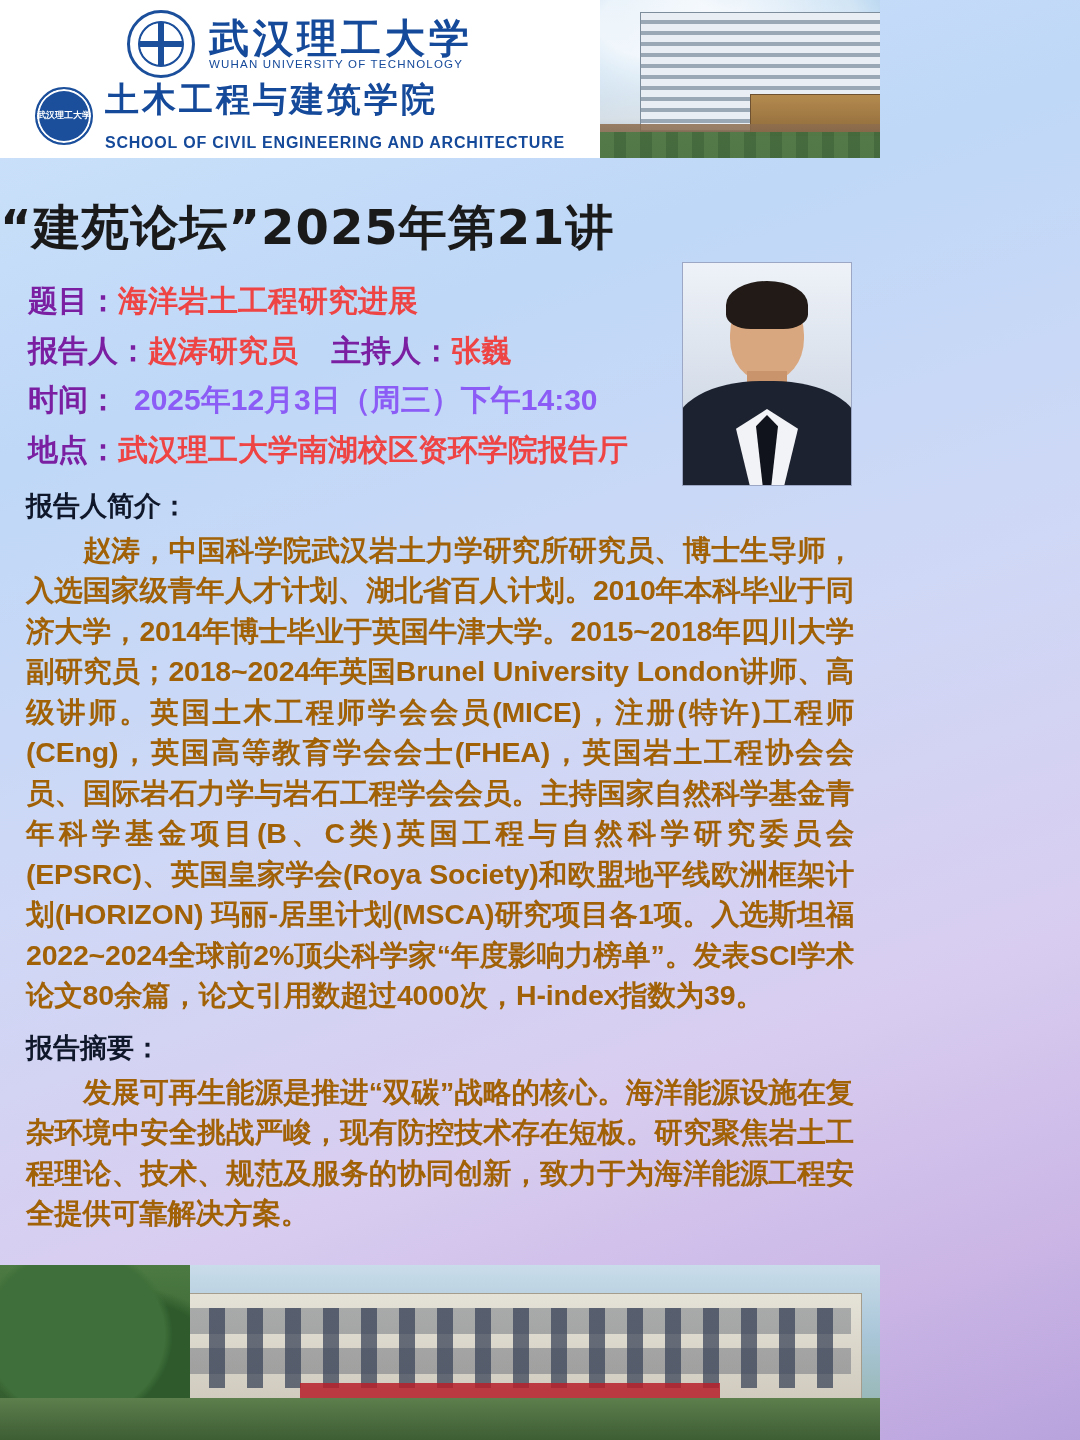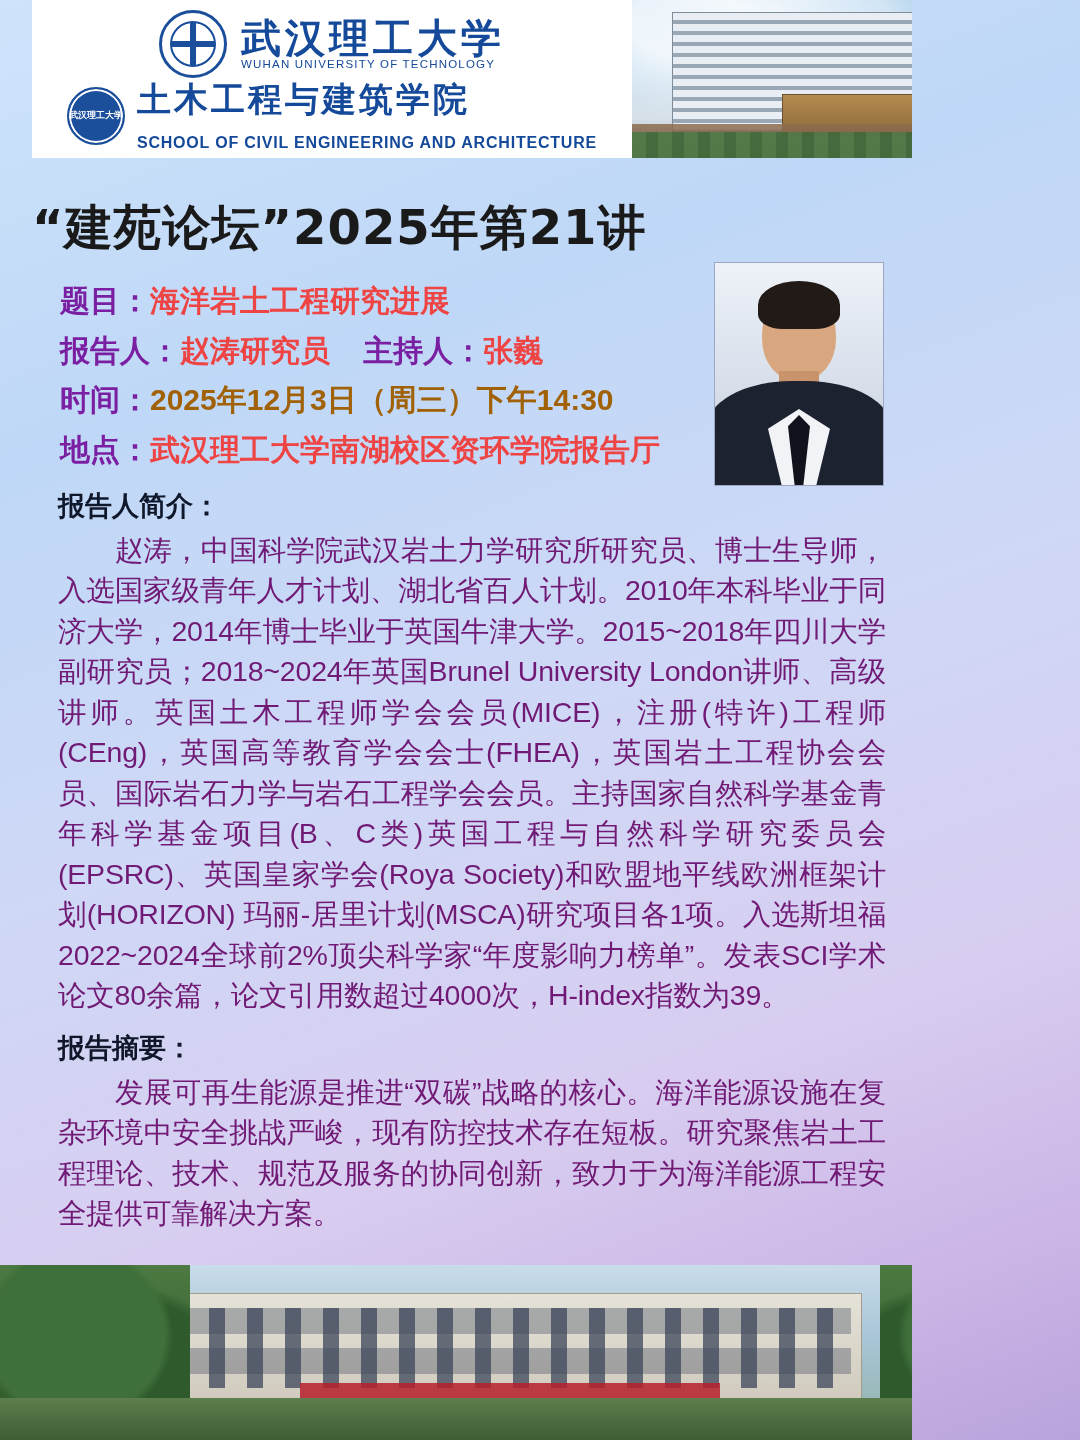--- a/index.html
+++ b/index.html
@@ -3,21 +3,21 @@
 <meta charset="utf-8">
 <style>
   html,body{margin:0;padding:0;}
   body{
     width:1080px;height:1440px;
     font-family:"Liberation Sans","DejaVu Sans",sans-serif;
     background:linear-gradient(160deg,#cfe4fb 0%,#bfd8f7 25%,#cfd8f6 50%,#d8cdf0 72%,#cbb6e6 88%,#b9a3dd 100%);
     overflow:hidden;
     position:relative;
   }
-  .poster{position:relative;width:880px;height:1440px;overflow:hidden;padding-left:32px;}
+  .poster{position:relative;width:880px;height:1440px;overflow:hidden;}
 
   
   .header{
     position:relative;
     height:158px;
     display:flex;
     background:#ffffff;
   }
   .header-left{
     width:600px;height:158px;background:#ffffff;
@@ -112,21 +112,21 @@
   .info{
     padding:6px 28px 0 28px;
     position:relative;
   }
   .info-line{
     font-size:30px;font-weight:bold;line-height:1.65;
     color:#7a1fa2;
     white-space:nowrap;
   }
   .info-line .val{color:#ef4444;}
-  .info-line.time .val{color:#a16207;}
+  .info-line.time .val{color:#8b5cf6;margin-left:16px;}
   .info-line .lbl{color:#7a1fa2;}
   .photo{
     position:absolute;right:28px;top:-8px;
     width:168px;height:222px;
     border:1px solid #9ba7c4;
     overflow:hidden;
     background:linear-gradient(180deg,#e9eef6 0%,#cfd8e8 100%);
   }
   .ph-bg{position:absolute;inset:0;background:linear-gradient(180deg,#eef2f8 0%,#d5dde9 60%,#c3cddd 100%);}
   .ph-head{position:absolute;left:50%;top:26px;transform:translateX(-50%);
@@ -142,21 +142,21 @@
     width:62px;height:76px;background:#f2f3f6;clip-path:polygon(50% 0,100% 26%,78% 100%,22% 100%,0 26%);}
   .ph-tie{position:absolute;left:50%;bottom:0;transform:translateX(-50%);
     width:22px;height:70px;background:#10131c;clip-path:polygon(50% 0,100% 16%,70% 100%,30% 100%,0 16%);}
 
   
   .section{padding:0 26px;}
   .sec-head{
     font-size:27px;font-weight:bold;color:#0f172a;margin:14px 0 6px;
   }
   .para{
-    font-size:28.5px;font-weight:normal;color:#701a75;line-height:1.42;
+    font-size:28.5px;font-weight:bold;color:#a16207;line-height:1.42;
     text-align:justify;
     letter-spacing:-0.2px;
   }
   .para.indent{text-indent:2em;}
 
   
   .footer{
     position:absolute;left:0;bottom:0;width:1080px;height:175px;overflow:hidden;
     background:linear-gradient(180deg,#9fbfd8 0%,#7fa68e 100%);
   }

